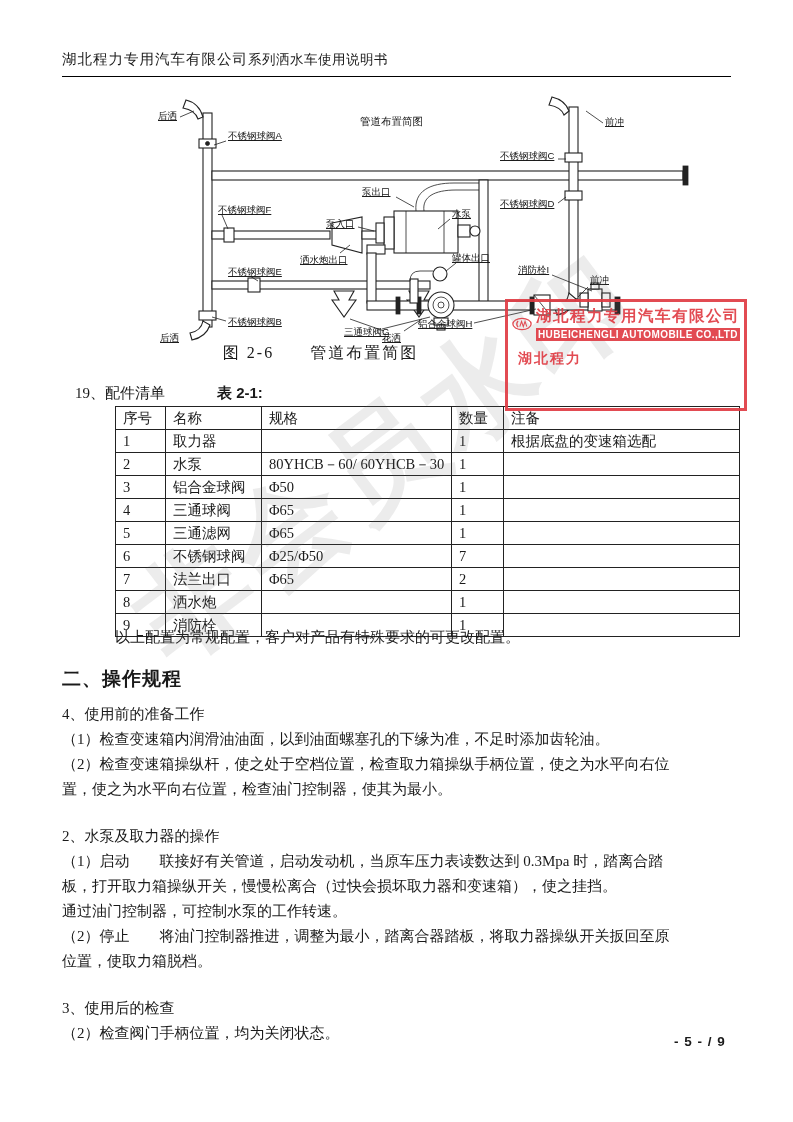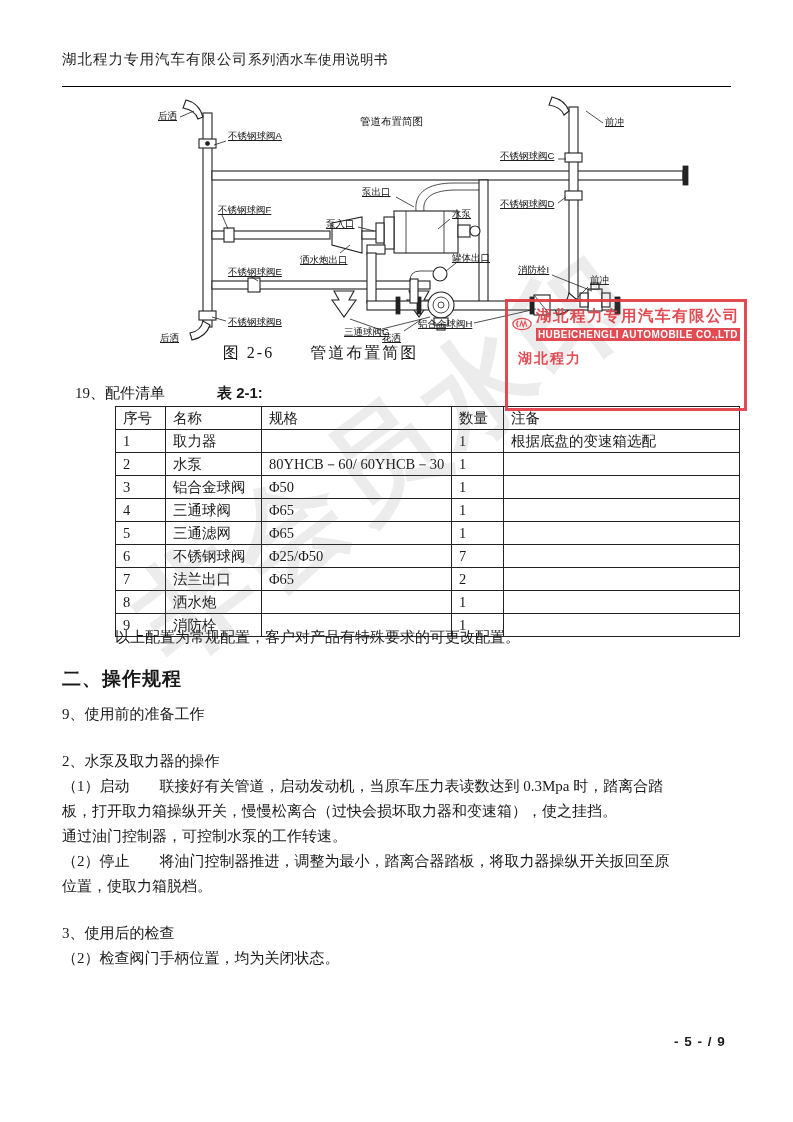--- a/index.html
+++ b/index.html
@@ -1,19 +1,19 @@
 <!DOCTYPE html>
 <html><head>
 <meta charset="utf-8">
 <style>
   html,body{margin:0;padding:0;background:#888;}
   .page{position:relative;width:793px;height:1122px;background:#fff;margin:0 auto;
         font-family:"Liberation Serif",serif;color:#1a1a1a;overflow:hidden;}
   
-  .header{position:absolute;left:62px;top:50px;width:669px;padding-bottom:17px;
+  .header{position:absolute;left:62px;top:50px;width:669px;padding-bottom:7px;
           border-bottom:1.6px solid #000;font-size:13.5px;letter-spacing:.5px;}
   .header .co{font-size:14.5px;letter-spacing:1px;}
   
   .diagram{position:absolute;left:100px;top:95px;width:620px;height:255px;z-index:1;}
   .diagram .pipe{fill:#fff;stroke:#222;stroke-width:1.1;}
   .diagram .solid{fill:#222;stroke:#222;stroke-width:.8;}
   .diagram .ln{stroke:#222;stroke-width:.8;fill:none;}
   .dlabel{font-size:9.5px;fill:#111;text-decoration:underline;font-family:"Liberation Sans",sans-serif;}
   .dtitle{font-size:10.5px;fill:#111;font-family:"Liberation Sans",sans-serif;}
   .fig-caption{position:absolute;left:0;top:343px;width:641px;text-align:center;
@@ -271,21 +271,23 @@
           <td></td>
       </tr>
     </tbody>
   </table>
 
   <div class="note">以上配置为常规配置，客户对产品有特殊要求的可更改配置。</div>
 
   <div class="sec-heading">二、操作规程</div>
 
   <div class="body-text">
-    <p>9、使用前的准备工作</p>
+    <p>4、使用前的准备工作</p>
+    <p>（1）检查变速箱内润滑油油面，以到油面螺塞孔的下缘为准，不足时添加齿轮油。</p>
+    <p>（2）检查变速箱操纵杆，使之处于空档位置，检查取力箱操纵手柄位置，使之为水平向右位置，使之为水平向右位置，检查油门控制器，使其为最小。</p>
     <div class="gap"></div>
     <p>2、水泵及取力器的操作</p>
     <p>（1）启动　　联接好有关管道，启动发动机，当原车压力表读数达到 0.3Mpa 时，踏离合踏板，打开取力箱操纵开关，慢慢松离合（过快会损坏取力器和变速箱），使之挂挡。</p>
     <p>通过油门控制器，可控制水泵的工作转速。</p>
     <p>（2）停止　　将油门控制器推进，调整为最小，踏离合器踏板，将取力器操纵开关扳回至原位置，使取力箱脱档。</p>
     <div class="gap"></div>
     <p>3、使用后的检查</p>
     <p>（2）检查阀门手柄位置，均为关闭状态。</p>
   </div>
 

